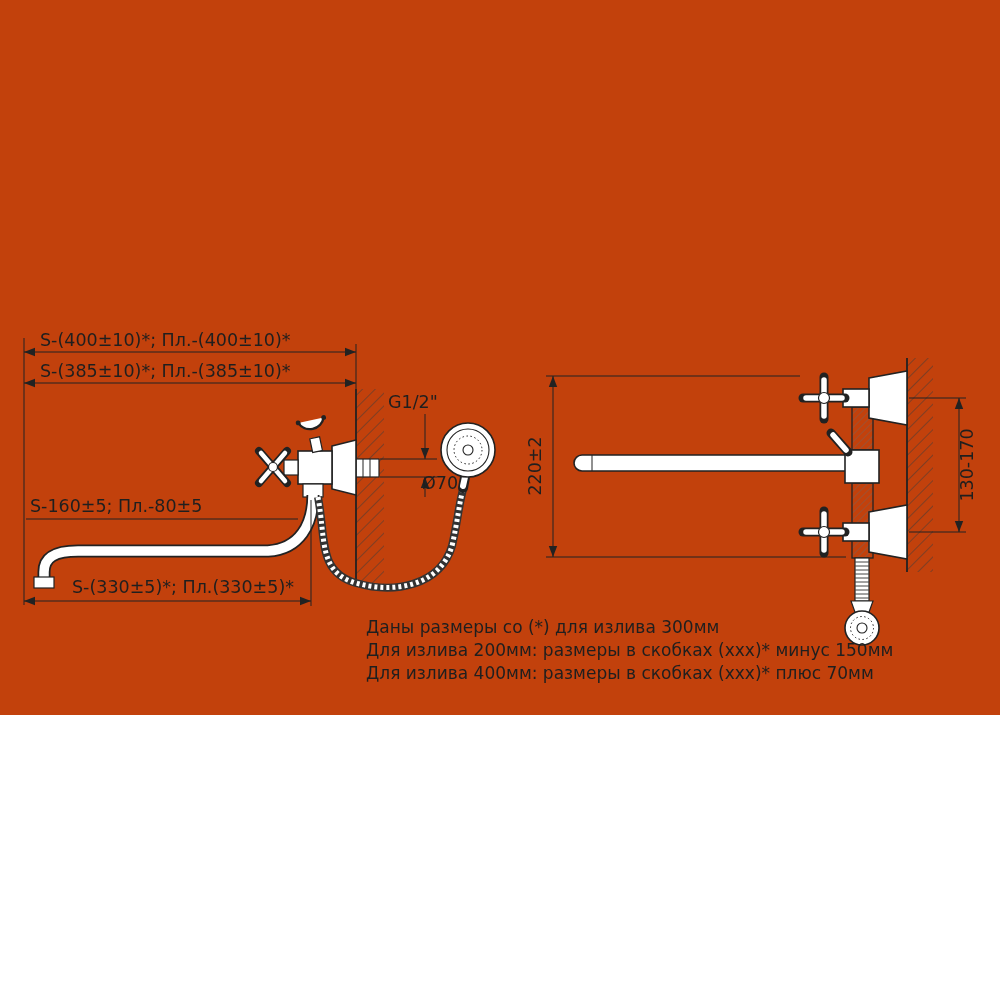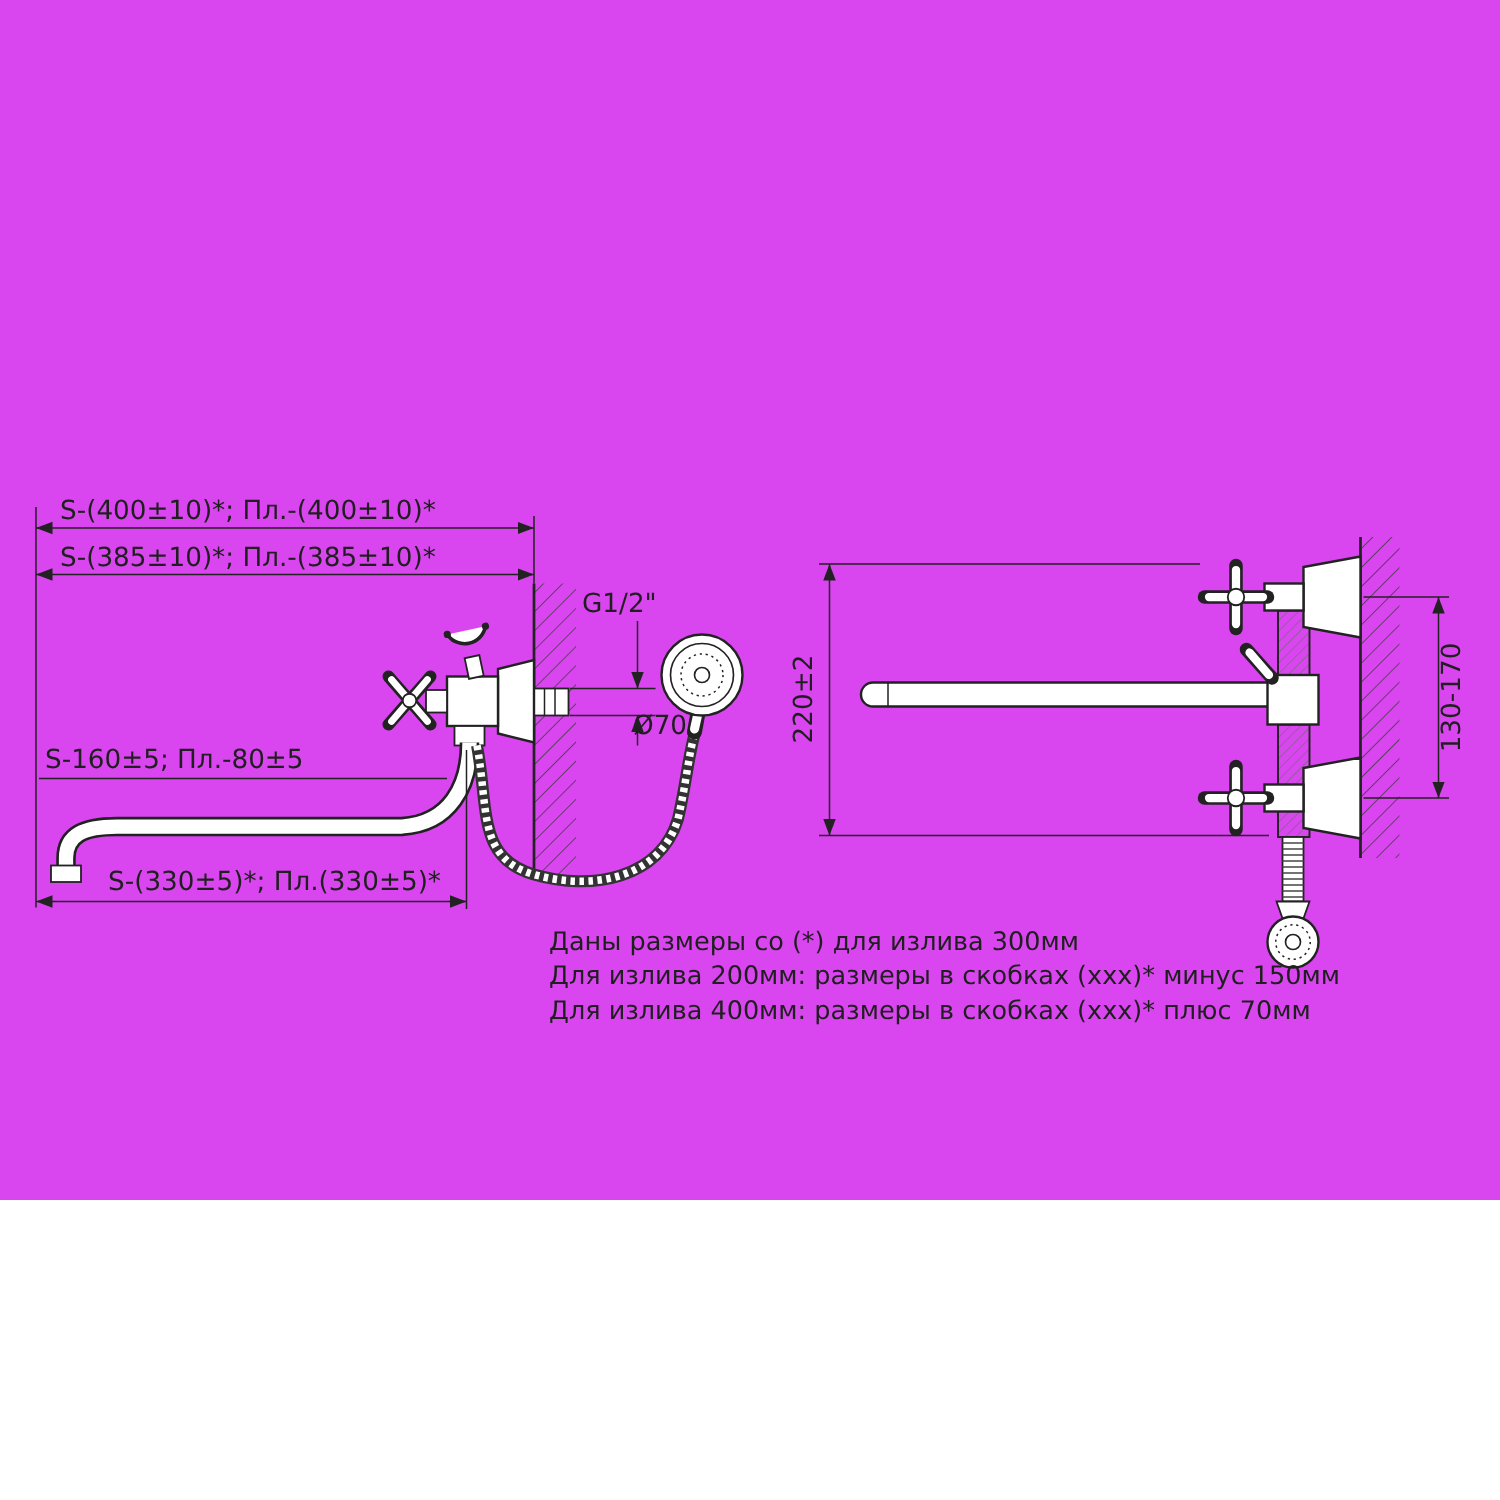--- a/index.html
+++ b/index.html
@@ -1,16 +1,16 @@
 <!DOCTYPE html>
 <html><head>
 <meta charset="utf-8">
 <style>
   html,body{margin:0;padding:0;background:#ffffff;}
-  .canvas{position:relative;width:1000px;height:800px;background:#d946ef;overflow:hidden;
+  .canvas{position:relative;width:1000px;height:715px;background:#c2410c;overflow:hidden;
           font-family:"DejaVu Sans","Liberation Sans",sans-serif;}
   svg text{font-family:"DejaVu Sans","Liberation Sans",sans-serif;fill:#1f1f1f;}
   .dim-text{font-size:17.5px;}
   .note-text{font-size:17px;}
   .wm-text{font-size:15px;fill:#a9b6c0;}
   .dim{stroke:#222;stroke-width:1;fill:none;}
   .ext{stroke:#222;stroke-width:1;fill:none;}
   .thin{stroke:#222;stroke-width:1;fill:none;}
   .outline{stroke:#222;stroke-width:1.6;fill:#fff;}
   .outline-thin{stroke:#222;stroke-width:1.2;fill:#fff;}

